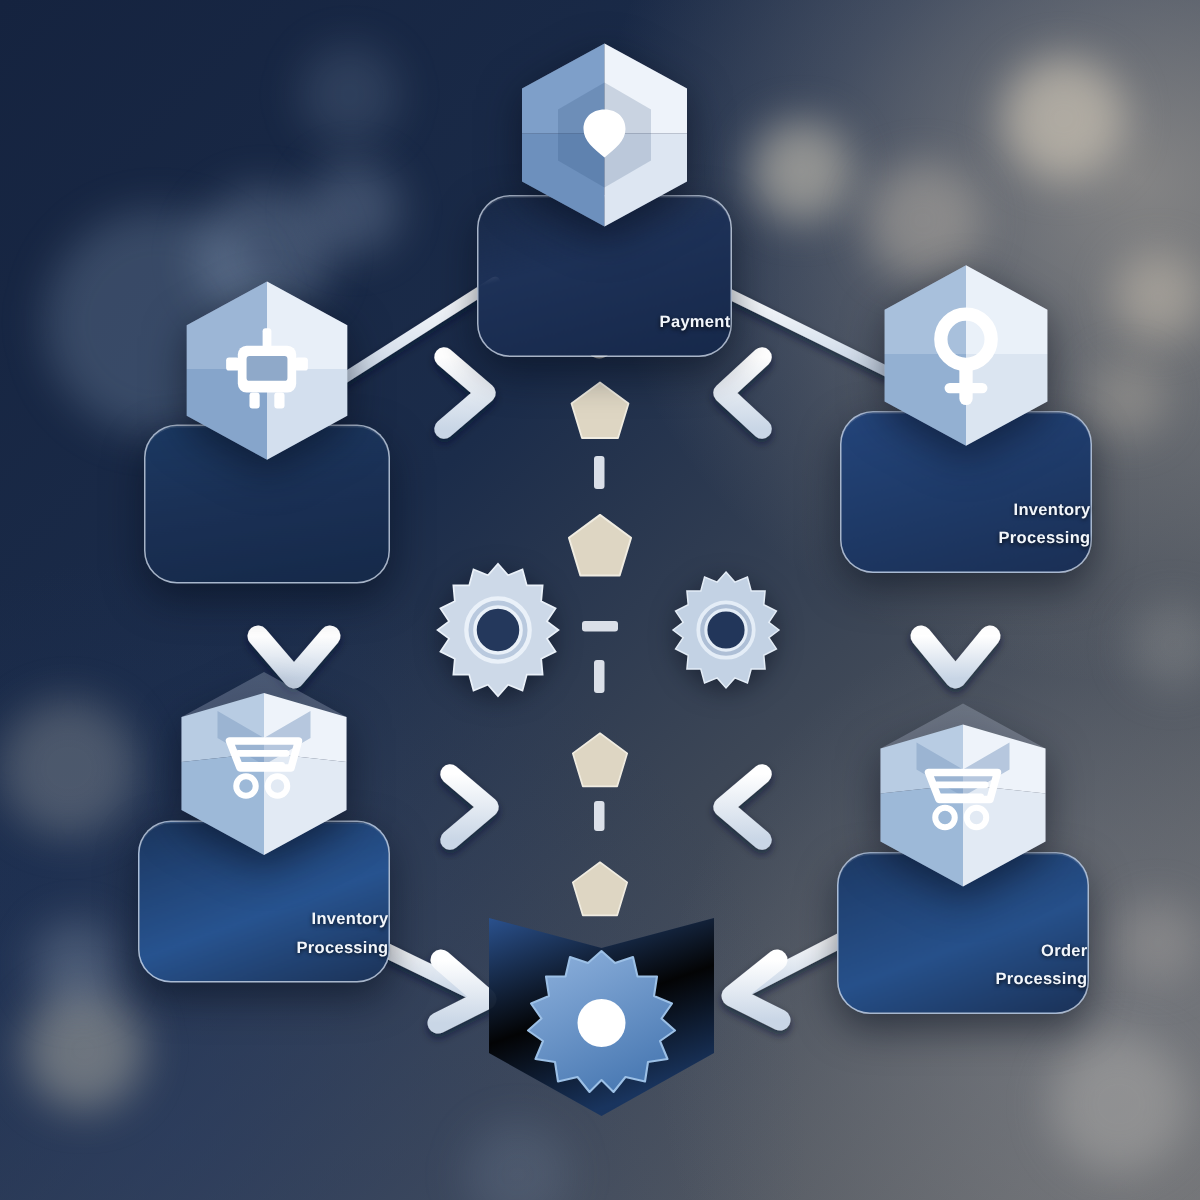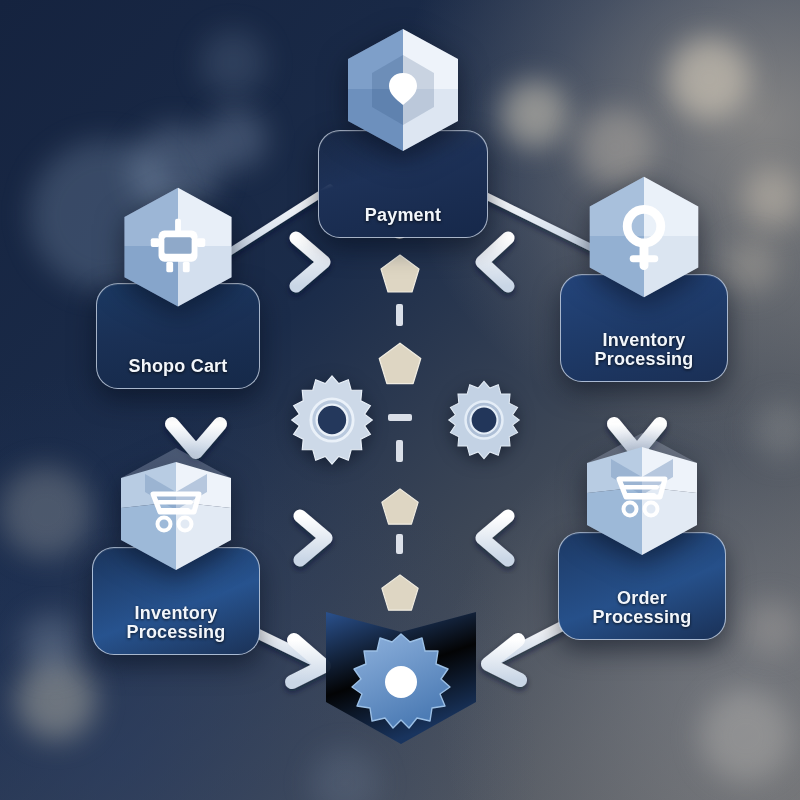--- a/index.html
+++ b/index.html
@@ -14,22 +14,22 @@
   }
   
   .bok{position:absolute;border-radius:50%;filter:blur(14px);pointer-events:none;}
   
   #wires{position:absolute;inset:0;}
   
   .node{position:absolute;width:160px;height:110px;border-radius:22px;
         border:1.4px solid rgba(222,232,245,.72);
         box-shadow:0 10px 26px rgba(5,12,28,.55), inset 0 1px 0 rgba(255,255,255,.12);
         display:flex;align-items:flex-end;justify-content:center;}
-  .node .lbl{position:relative;z-index:6;width:100%;text-align:center;
-        color:#f2f6fb;font-size:18px;line-height:19px;font-weight:600;
+  .node .lbl{position:relative;z-index:6;width:100%;text-align:right;
+        color:#f2f6fb;font-size:11px;line-height:19px;font-weight:600;
         letter-spacing:.2px;padding-bottom:12px;
         text-shadow:0 1px 3px rgba(0,0,0,.75);}
   
   .badge{position:absolute;left:50%;transform:translateX(-50%);z-index:5;}
   .badge svg{display:block;filter:drop-shadow(0 8px 14px rgba(4,10,24,.55));}
   
   .gear{position:absolute;}
   .gear svg{display:block;filter:drop-shadow(0 4px 8px rgba(4,10,24,.5));}
   
   .dashseg{position:absolute;background:#e9eef5;border-radius:2px;opacity:.92;}
@@ -194,21 +194,20 @@
           <rect x="55" y="56" width="40" height="32" rx="6"></rect>
           <rect x="61" y="63" width="28" height="17" rx="2" fill="#8fa9c9"></rect>
           <rect x="47" y="64" width="9" height="9" rx="2"></rect>
           <rect x="94" y="64" width="9" height="9" rx="2"></rect>
           <rect x="63" y="88" width="7" height="11" rx="2"></rect>
           <rect x="80" y="88" width="7" height="11" rx="2"></rect>
         </g>
       </svg>
     </div>
     <div class="lbl">
-      <div>Shopo Cart</div>
     </div>
   </div>
 
   <div class="node" style="left:560px;top:274px;width:166px;height:106px;
               background:linear-gradient(165deg,#24457b 0%,#1e3a68 50%,#1a2f55 100%);">
     <div class="badge" style="top:-110px;">
       <svg width="148" height="148" viewBox="0 0 150 150">
         <polygon points="75,12 130,42 130,104 75,134 20,104 20,42" fill="#cfdcee" opacity=".25"></polygon>
         <polygon points="20,42 75,12 75,72 20,72" fill="#a8c0dc"></polygon>
         <polygon points="75,12 130,42 130,72 75,72" fill="#eaf1f9"></polygon>
@@ -245,21 +244,21 @@
           <circle cx="84" cy="88" r="6.5" fill="none" stroke="#ffffff" stroke-width="4"></circle>
         </g>
       </svg>
     </div>
     <div class="lbl">
       <div>Inventory</div>
       <div>Processing</div>
     </div>
   </div>
 
-  <div class="node" style="left:558px;top:532px;width:166px;height:106px;
+  <div class="node" style="left:558px;top:568px;width:166px;height:106px;
               background:linear-gradient(160deg,#1d3a66 0%,#26508a 55%,#1a3157 100%);">
     <div class="badge" style="top:-112px;">
       <svg width="150" height="150" viewBox="0 0 150 150">
         <polygon points="75,12 130,42 130,104 75,134 20,104 20,42" fill="#cfdcee" opacity=".25"></polygon>
         <polygon points="20,42 75,26 75,66 20,72" fill="#b8cce3"></polygon>
         <polygon points="75,26 130,42 130,72 75,66" fill="#eef3fa"></polygon>
         <polygon points="20,72 75,66 75,134 20,104" fill="#9db9d8"></polygon>
         <polygon points="75,66 130,72 130,104 75,134" fill="#e2eaf4"></polygon>
         <polygon points="44,38 75,56 106,38 106,56 75,74 44,56" fill="#7e9cc2" opacity=".5"></polygon>
         <g fill="#ffffff">

